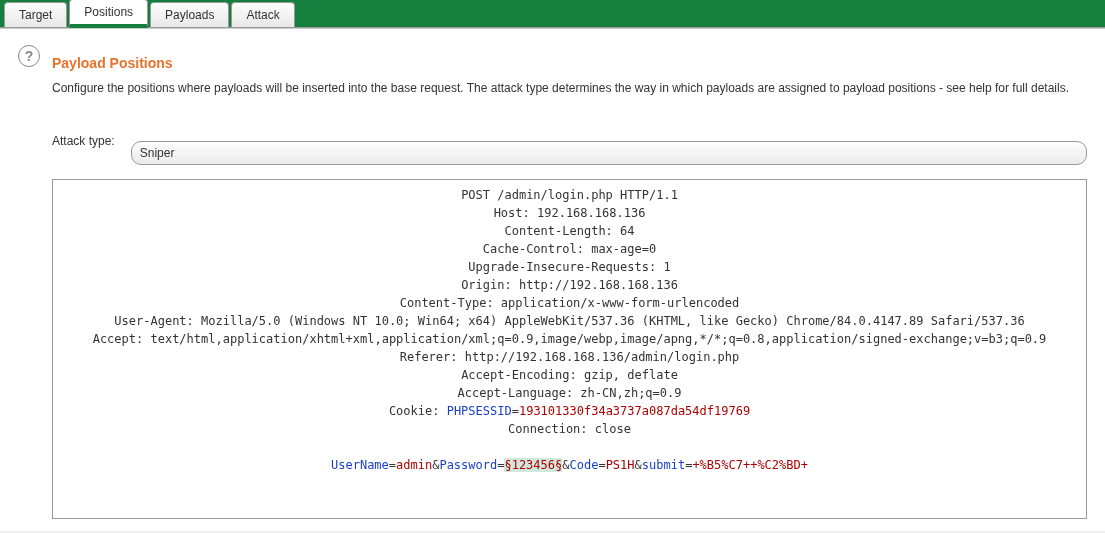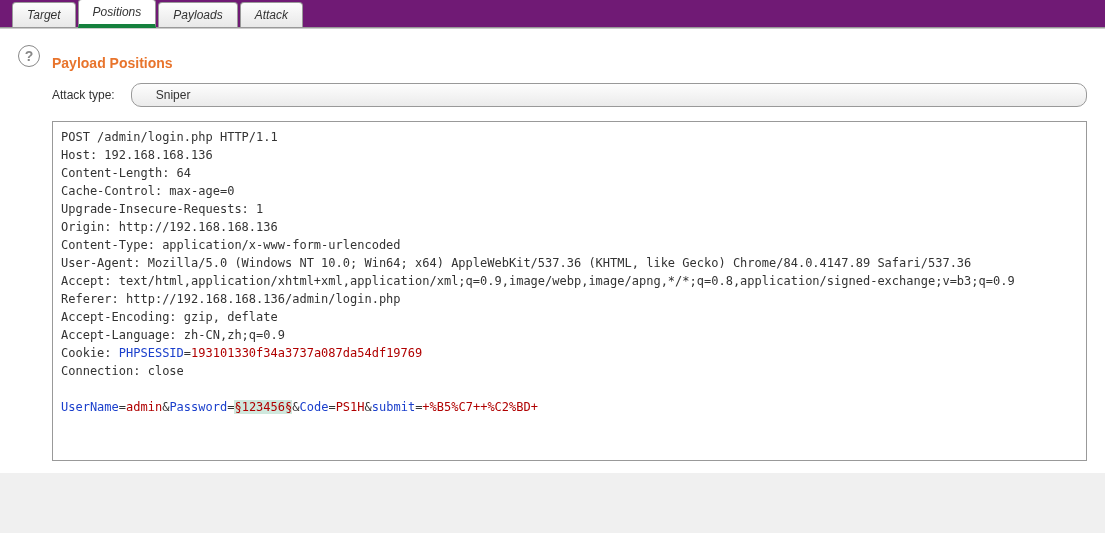--- a/index.html
+++ b/index.html
@@ -12,25 +12,24 @@
       font-size: 12px;
       background: #f0f0f0;
       color: #333;
       width: 1105px;
       height: 533px;
       overflow: hidden;
     }
     .tab-row {
       display: flex;
       align-items: flex-end;
-      padding-left: 12px;
-      background: #701a75;
+      padding-left: 4px;
+      background: #15803d;
       border-bottom: 1px solid #999;
       height: 28px;
-      font-style: italic;
     }
     .tab {
       padding: 5px 14px;
       border: 1px solid #999;
       border-bottom: none;
       background: linear-gradient(#fdfdfd, #e8e8e8);
       border-top-left-radius: 4px;
       border-top-right-radius: 4px;
       margin-right: 2px;
       cursor: pointer;
@@ -93,37 +92,39 @@
       margin-left: 34px;
     }
     .attack-label {
       font-size: 12px;
       color: #333;
     }
     .attack-select {
       flex: 1;
       border: 1px solid #999;
       border-radius: 10px;
-      padding: 4px 24px;
+      padding: 4px 8px;
       background: linear-gradient(#fdfdfd, #ebebeb);
       font-size: 12px;
       color: #333;
+      margin-top: 24px;
     }
     .request-box {
       margin-left: 34px;
       border: 1px solid #999;
       background: #ffffff;
       padding: 6px 8px;
       font-family: "Lucida Console", Monaco, monospace;
       font-size: 12px;
       line-height: 18px;
       color: #333;
       height: 340px;
       overflow: auto;
       white-space: pre;
+      text-align: center;
     }
     .request-box .blue { color: #1a3fcc; }
     .request-box .red { color: #b00000; }
     .request-box .hl {
       background: #cfe8dd;
       color: #b00000;
     }
   </style>
 </head>
 <body>
@@ -133,20 +134,21 @@
   <div class="tab active"><span>Positions</span></div>
   <div class="tab"><span>Payloads</span></div>
   <div class="tab"><span>Attack</span></div>
 </div>
 
 <div class="content">
   <div class="header-row">
     <div class="help-icon">?</div>
     <div class="header-body">
       <div class="title">Payload Positions</div>
+      <div class="desc">Configure the positions where payloads will be inserted into the base request. The attack type determines the way in which payloads are assigned to payload positions - see help for full details.</div>
     </div>
   </div>
 
   <div class="attack-row">
     <span class="attack-label">Attack type:</span>
     <div class="attack-select"><span>Sniper</span></div>
   </div>
 
   <div class="request-box"><span>POST /admin/login.php HTTP/1.1</span>
 <span>Host: 192.168.168.136</span>

